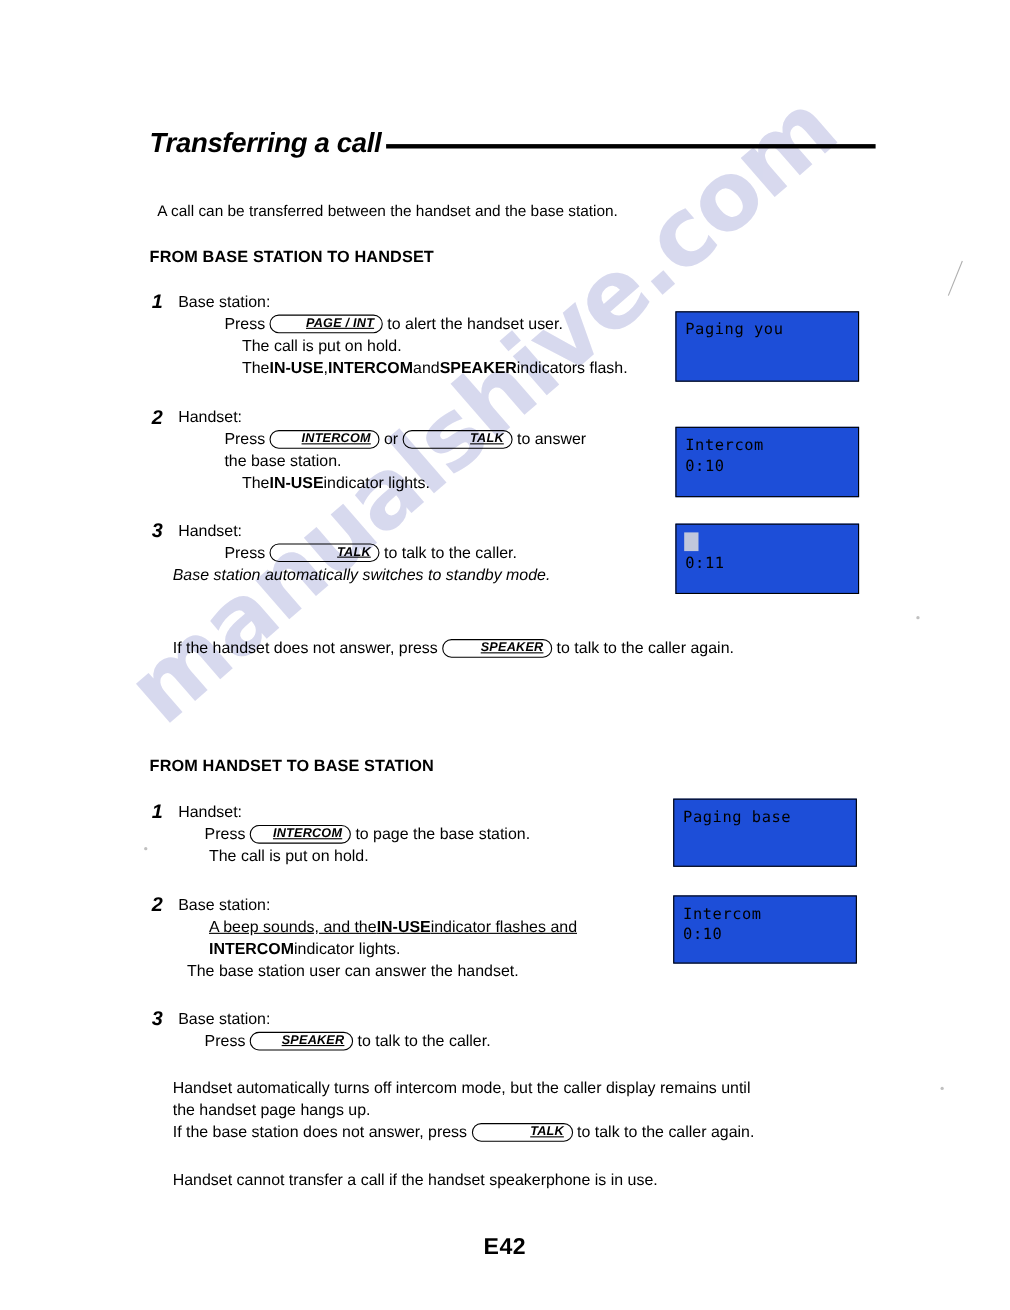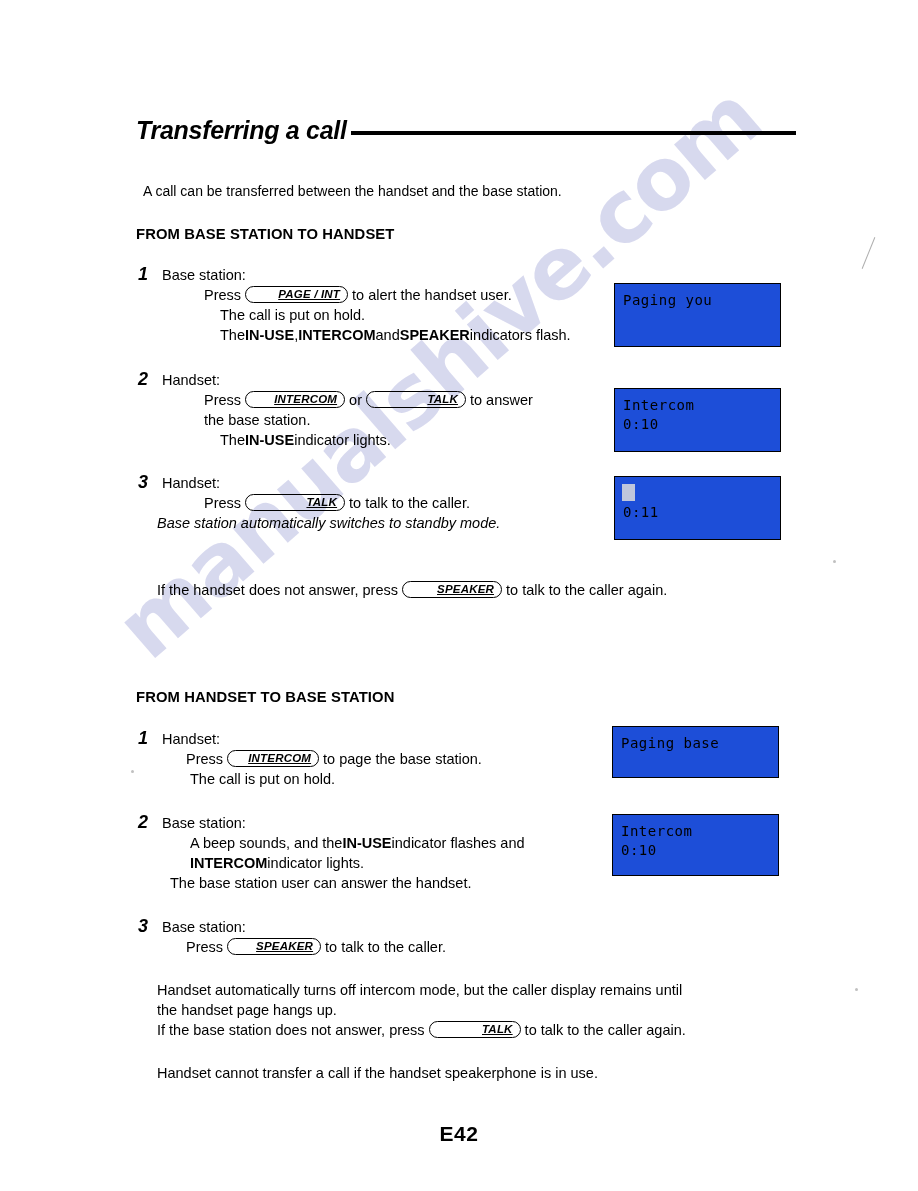--- a/index.html
+++ b/index.html
@@ -323,21 +323,21 @@
       <div class="line" style="margin-left:28px;">
           <span>The call is put on hold.</span>
         </div>
     </div>
 
     <div class="step-num" style="left:138px; top:812px;">2</div>
     <div class="step-body" style="left:162px; top:813px;">
       <div class="line ind1">
           <span>Base station:</span>
         </div>
-      <div class="line" style="margin-left:28px;">
+      <div class="line" style="margin-left:28px;text-decoration:underline;">
         <span>A beep sounds, and the </span>
           <b>IN-USE</b>
           <span> indicator flashes and</span>
       </div>
       <div class="line" style="margin-left:28px;">
         <b>INTERCOM</b>
           <span> indicator lights.</span>
       </div>
       <div class="line" style="margin-left:8px;">
           <span>The base station user can answer the handset.</span>
@@ -365,21 +365,21 @@
         </div>
       <div class="line ind1">
         <span>If the base station does not answer, press</span>
         <span class="key key-talk-s">TALK</span>
         <span>to talk to the caller again.</span>
       </div>
     </div>
 
     <div class="abs" style="left:157px; top:1063px;">Handset cannot transfer a call if the handset speakerphone is in use.</div>
 
-    <div class="lcd" style="left:612px; top:726px; width:167px; height:52px;">
+    <div class="lcd" style="left:612px; top:726px; width:167px; height:62px;">
       <div class="lcd-line">Paging base</div>
       <div class="lcd-line"></div>
     </div>
 
     <div class="lcd" style="left:612px; top:814px; width:167px; height:62px;">
       <div class="lcd-line">Intercom</div>
       <div class="lcd-line">0:10</div>
     </div>
 
     <div class="page-number">E42</div>

